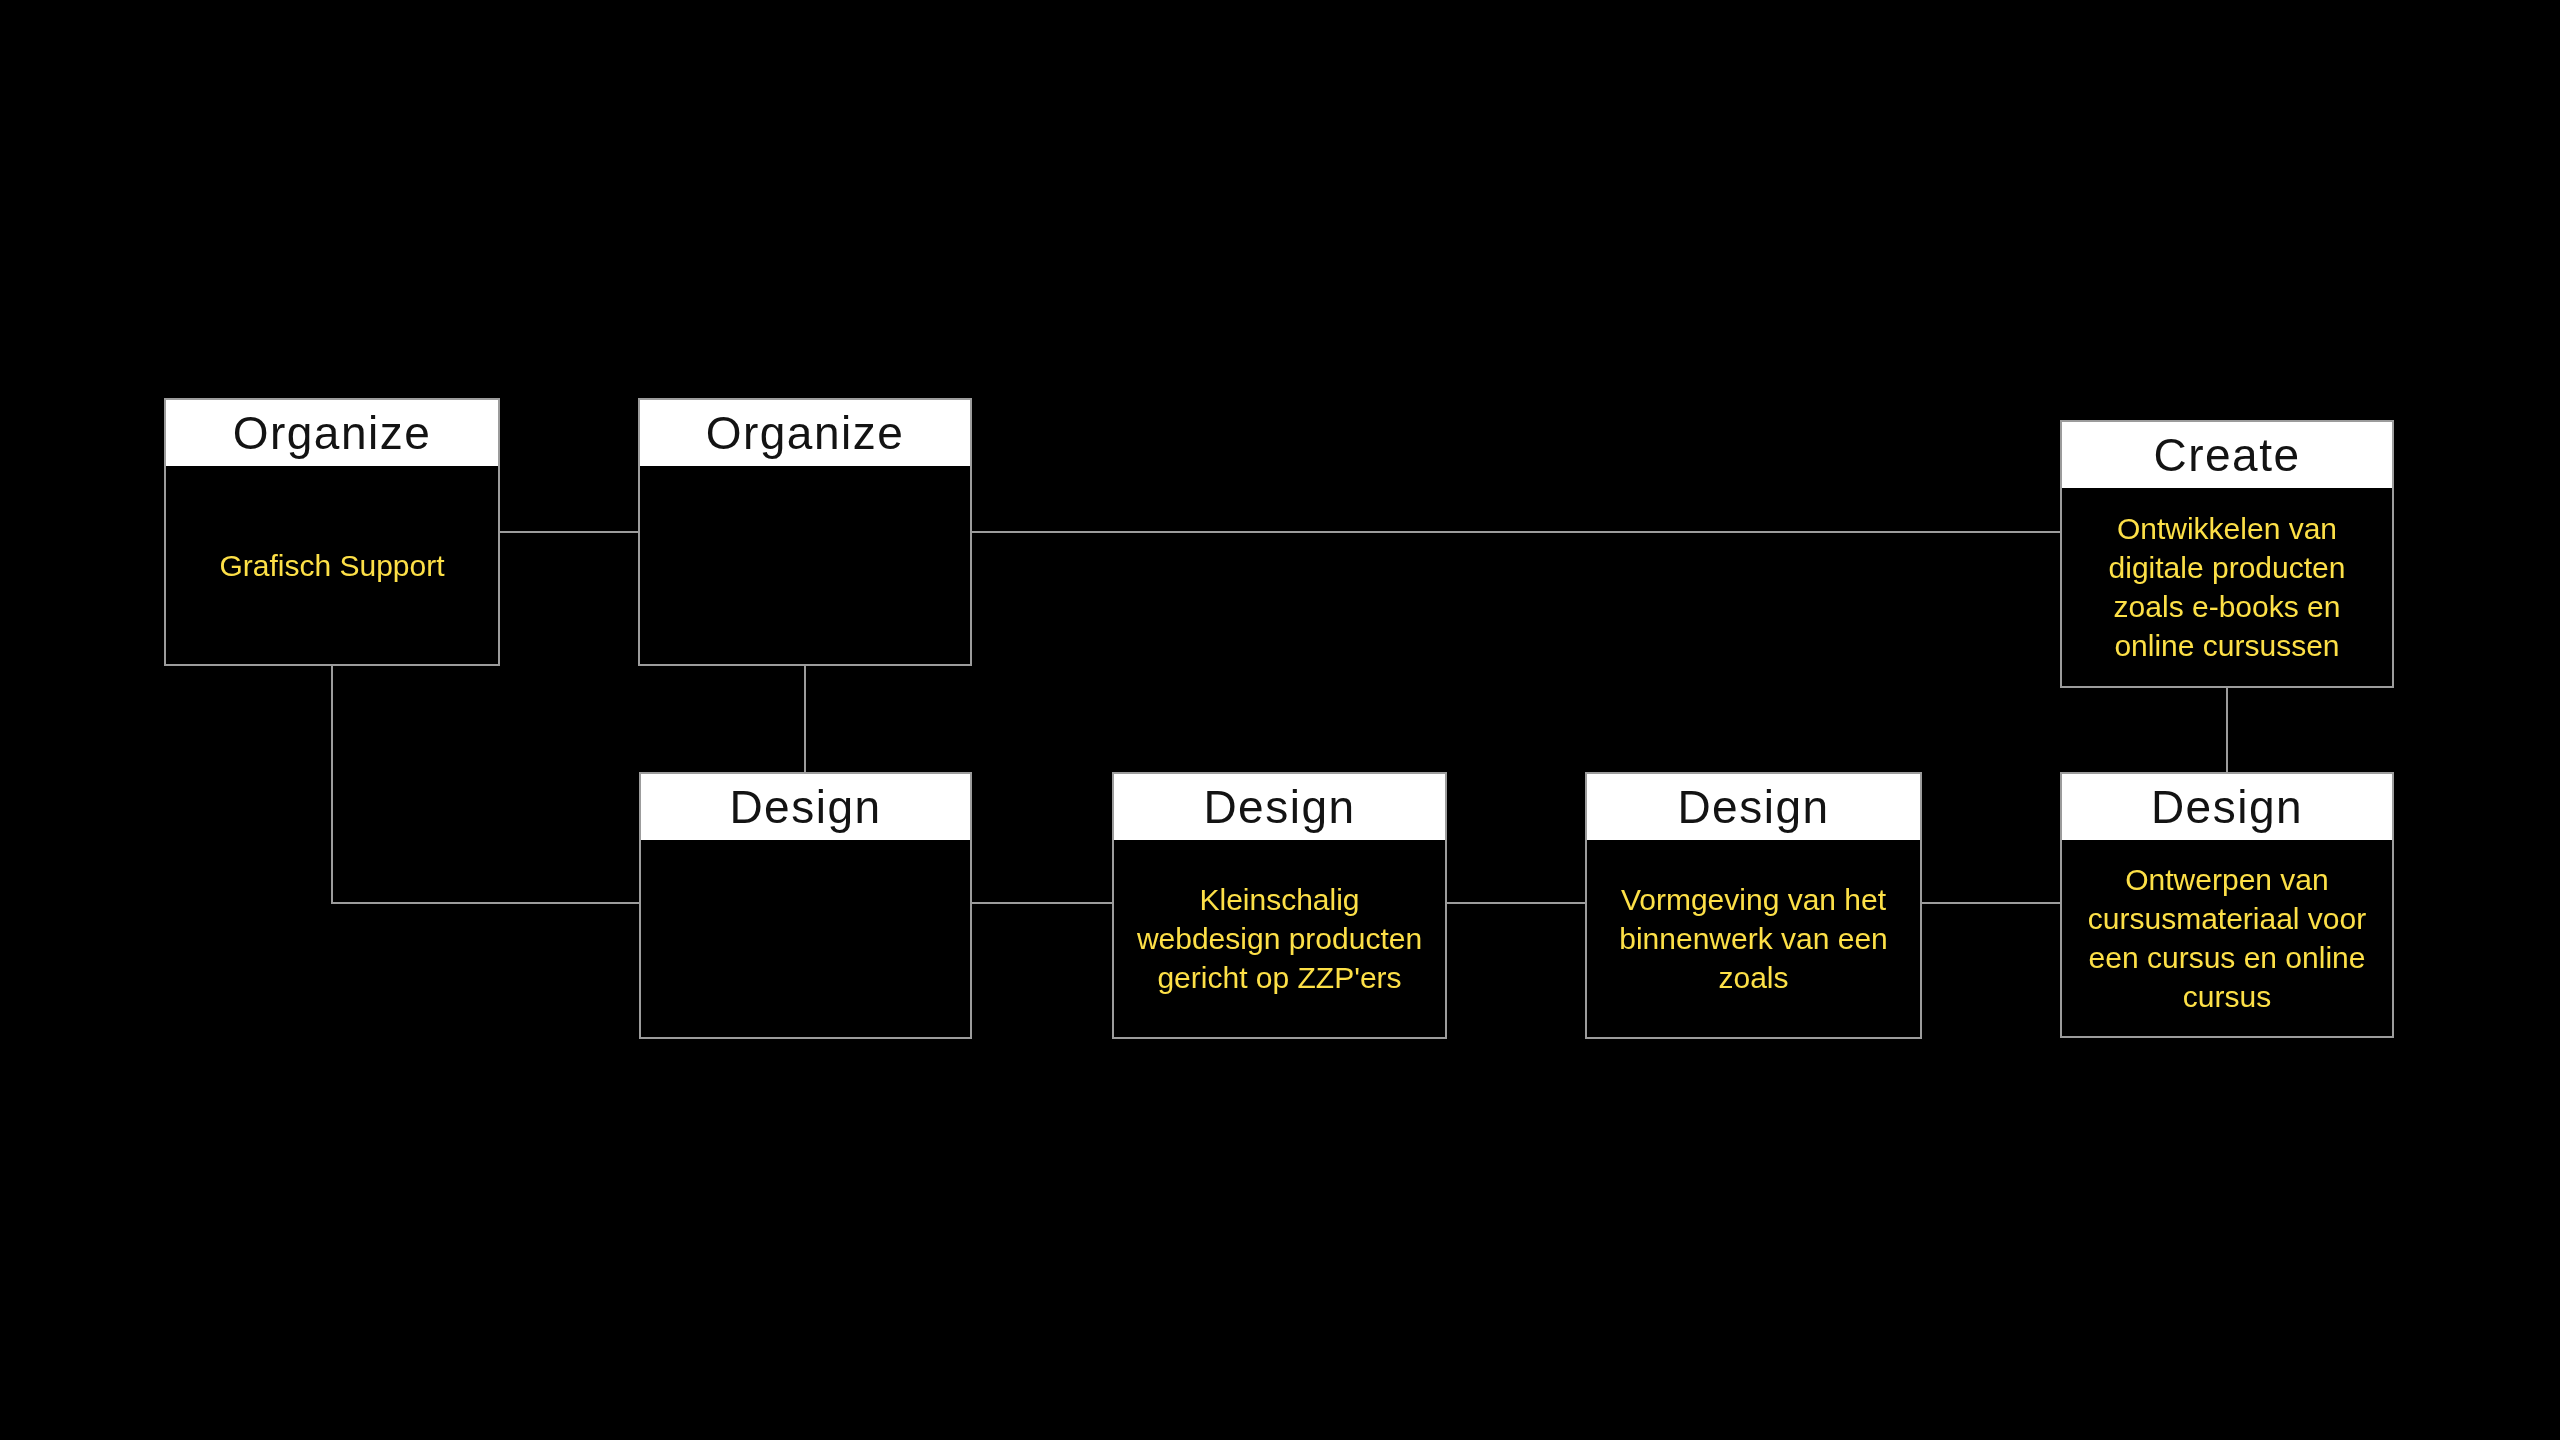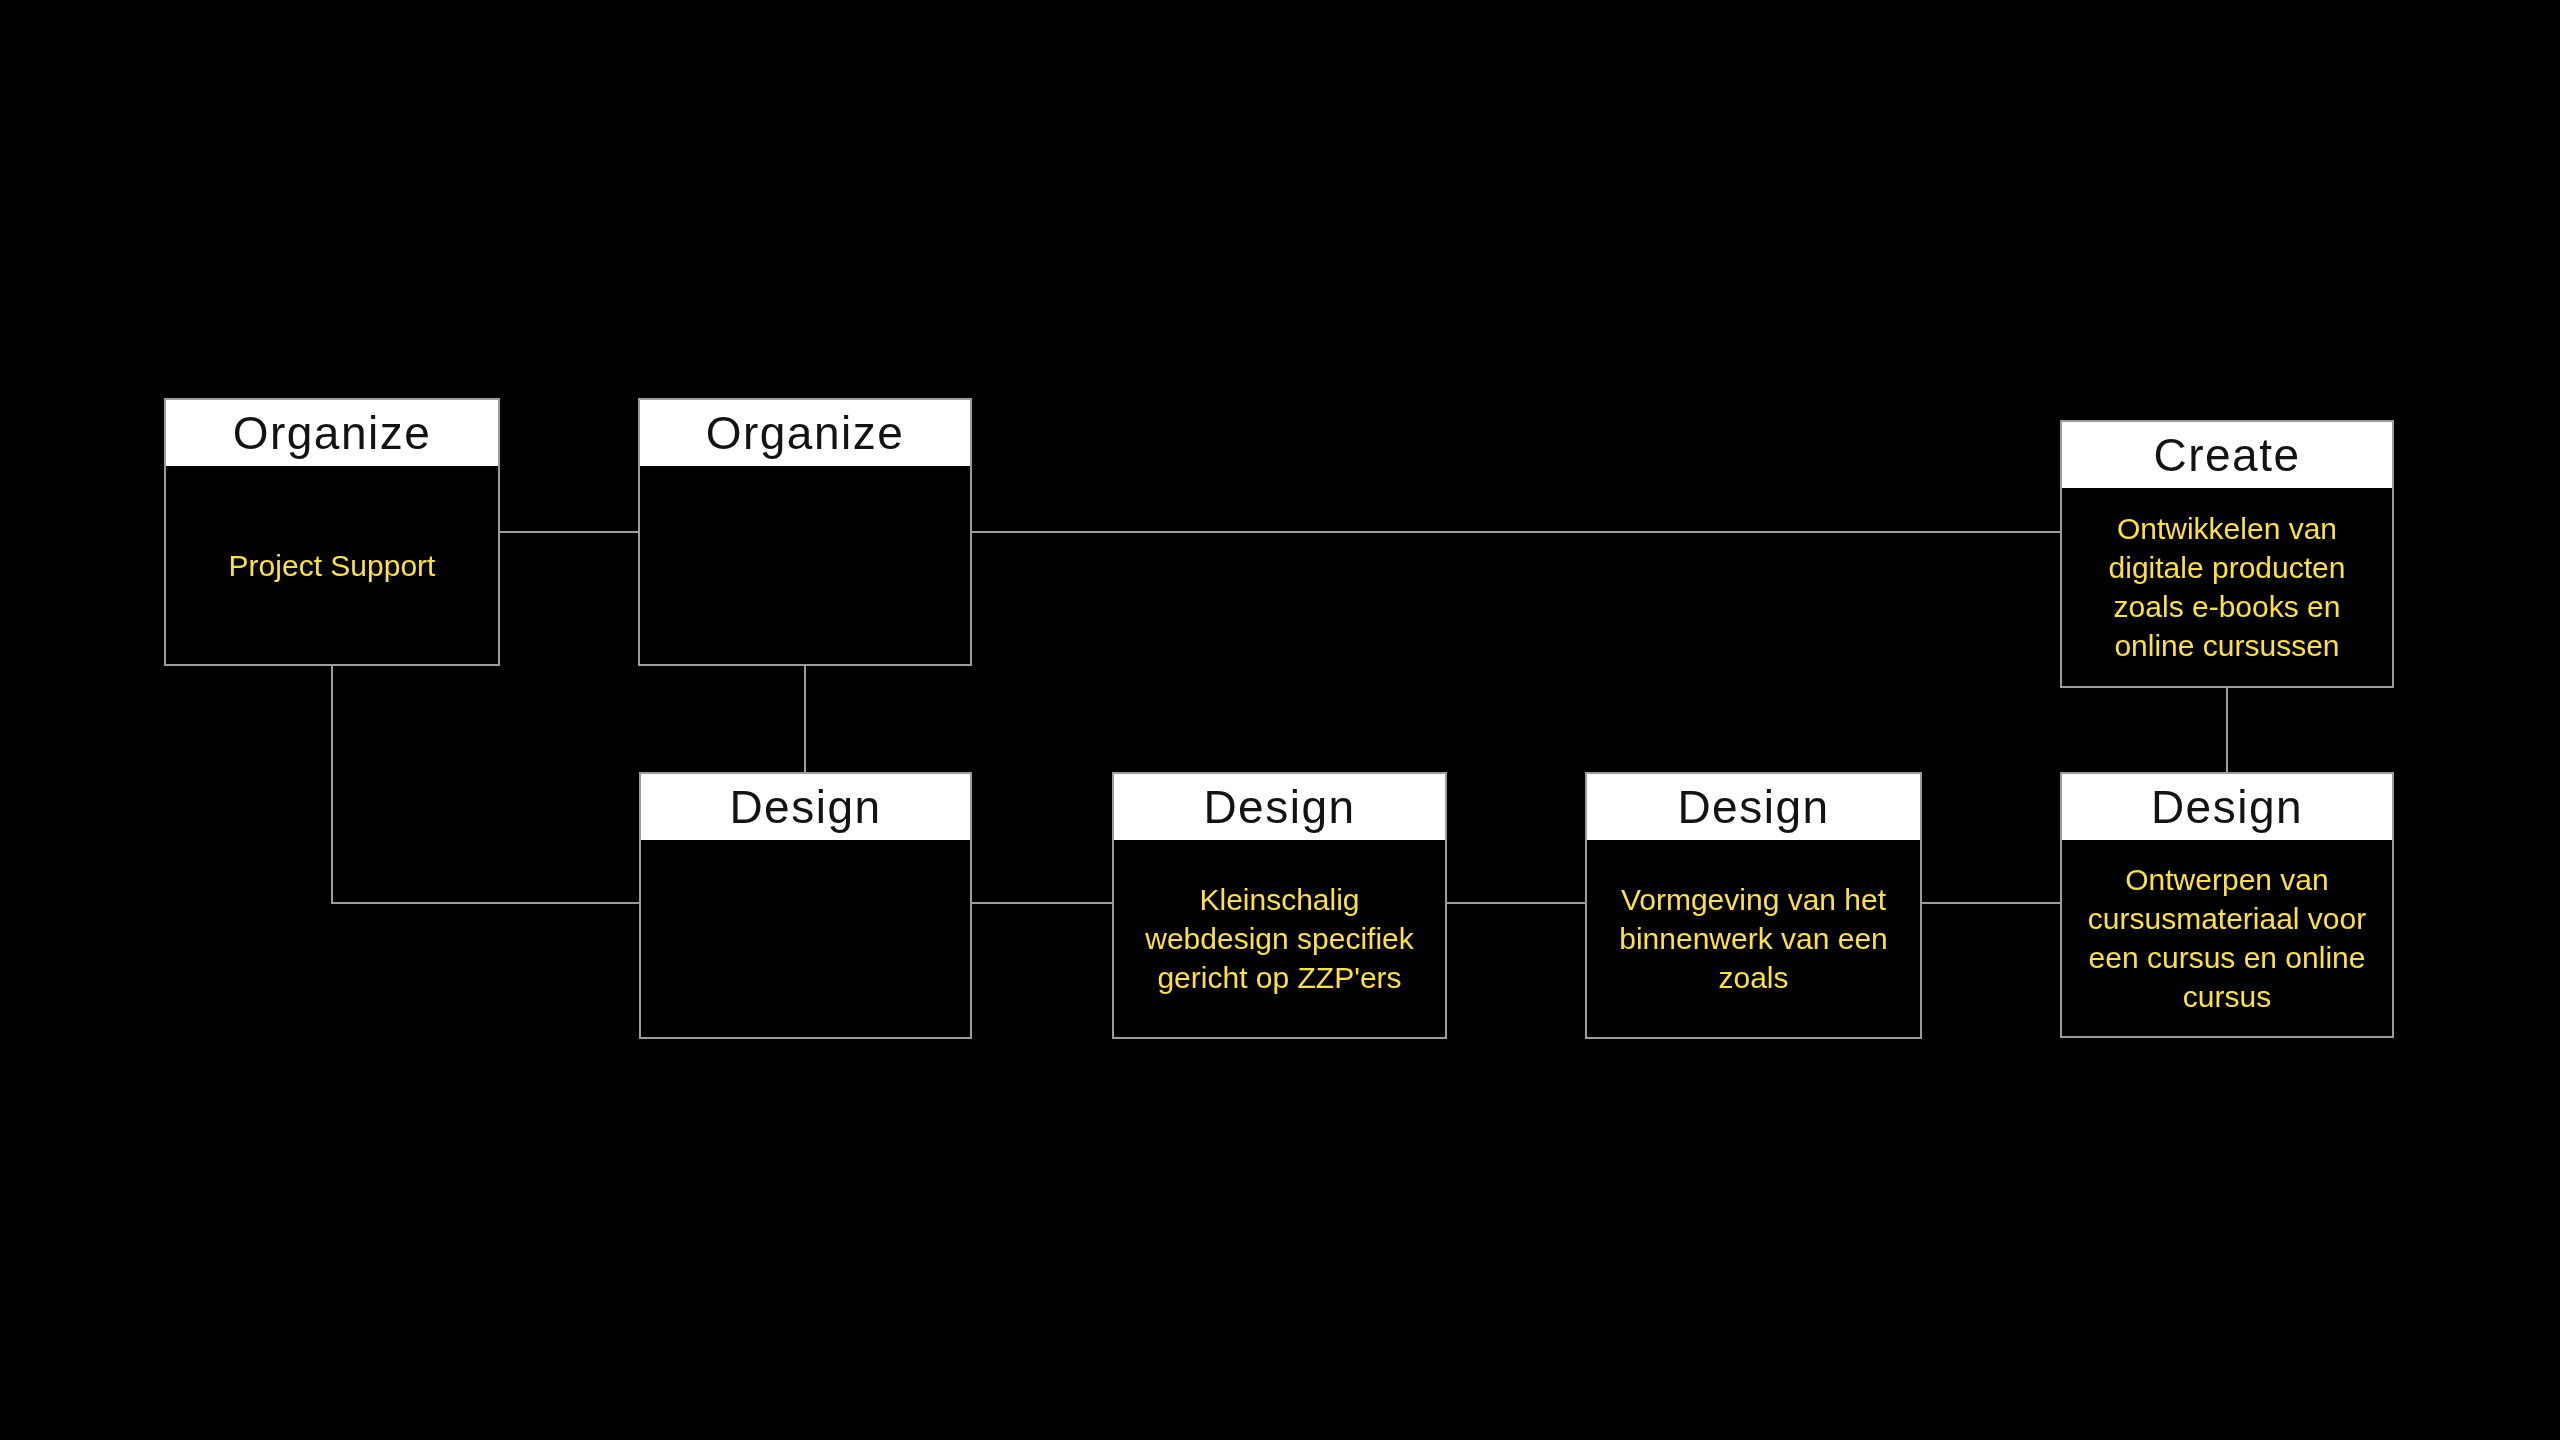--- a/index.html
+++ b/index.html
@@ -80,39 +80,39 @@
   <div class="connector" id="conn-mgmt-grafisch"></div>
   <div class="connector" id="conn-support-grafisch-v"></div>
   <div class="connector" id="conn-support-grafisch-h"></div>
   <div class="connector" id="conn-grafisch-webdesign"></div>
   <div class="connector" id="conn-webdesign-binnenwerk"></div>
   <div class="connector" id="conn-binnenwerk-cursus"></div>
   <div class="connector" id="conn-create-cursus"></div>
 
   <div class="node" id="node-organize-support">
     <div class="node-header">Organize</div>
-    <div class="node-body">Project Support</div>
+    <div class="node-body">Grafisch Support</div>
   </div>
 
   <div class="node" id="node-organize-mgmt">
     <div class="node-header">Organize</div>
   </div>
 
   <div class="node" id="node-create-digital">
     <div class="node-header">Create</div>
     <div class="node-body">Ontwikkelen van digitale producten zoals e-books en online cursussen</div>
   </div>
 
   <div class="node" id="node-design-grafisch">
     <div class="node-header">Design</div>
   </div>
 
   <div class="node" id="node-design-webdesign">
     <div class="node-header">Design</div>
-    <div class="node-body">Kleinschalig webdesign specifiek gericht op ZZP'ers</div>
+    <div class="node-body">Kleinschalig webdesign producten gericht op ZZP'ers</div>
   </div>
 
   <div class="node" id="node-design-binnenwerk">
     <div class="node-header">Design</div>
     <div class="node-body">Vormgeving van het binnenwerk van een zoals</div>
   </div>
 
   <div class="node" id="node-design-cursus">
     <div class="node-header">Design</div>
     <div class="node-body">Ontwerpen van cursusmateriaal voor een cursus en online cursus</div>

